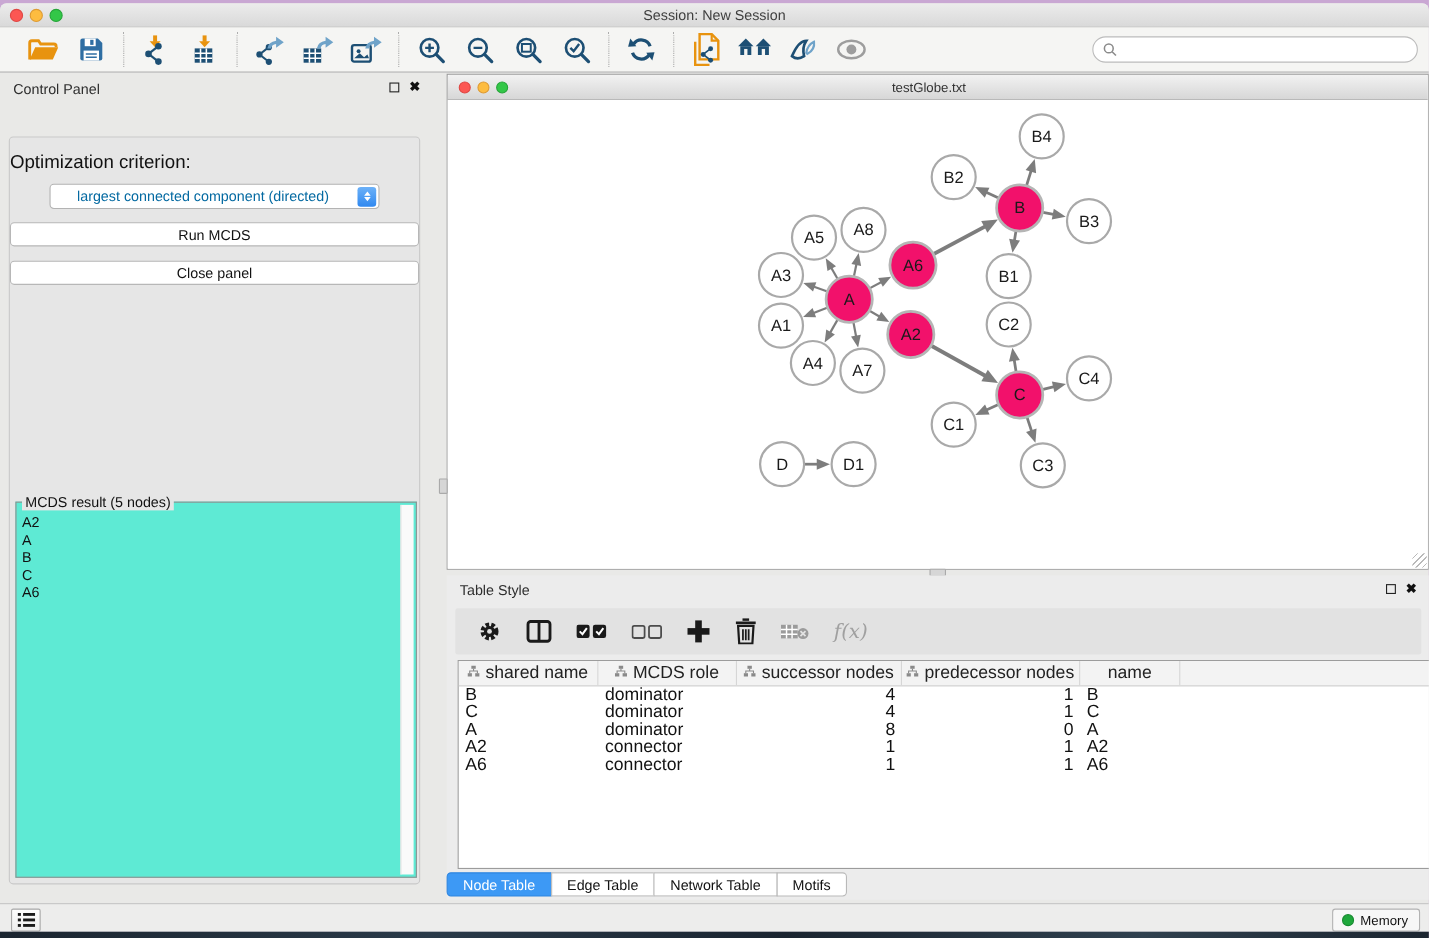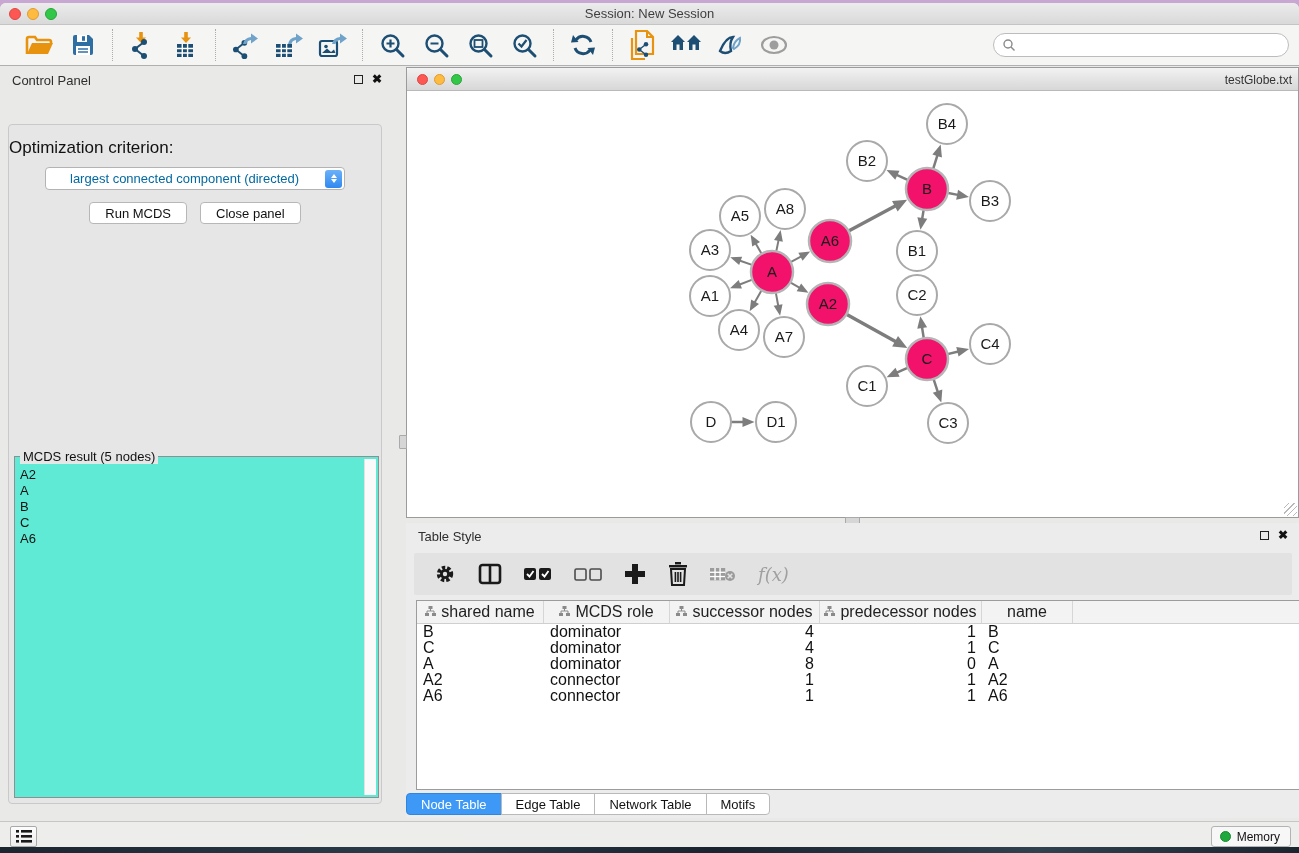--- a/index.html
+++ b/index.html
@@ -50,41 +50,41 @@
              background:#e6e6e6; border:1px solid #c9c9c9; border-radius:4px; }
   .crit-label { margin-top:13px; font-size:17px; color:#111; }
   .dropdown { position:relative; margin:9px 36px 0 36px; height:23px; background:#fff;
               border:1px solid #b3b3b3; border-radius:4px; font-size:13px; color:#0369a1;
               display:flex; align-items:center; padding-left:24px; }
   .dd-stepper { position:absolute; right:2px; top:1.5px; width:17px; height:18px; border-radius:3px;
                 background:linear-gradient(#6cb1f8,#2f88f0); display:flex; flex-direction:column;
                 align-items:center; justify-content:center; gap:1px; }
   .dd-up { width:0; height:0; border-left:3.5px solid transparent; border-right:3.5px solid transparent; border-bottom:4px solid #fff; }
   .dd-down { width:0; height:0; border-left:3.5px solid transparent; border-right:3.5px solid transparent; border-top:4px solid #fff; }
-  .btn-row { margin-top:12px; display:flex; justify-content:center; gap:13px; }
+  .btn-row { margin-top:12px; display:flex; justify-content:center; gap:13px;flex-direction:column; }
   .push-btn { height:22px; padding:0 15px; background:#fff; border:1px solid #b7b7b7; border-radius:4px;
               font-size:13px; color:#111; }
 
   .result-box { position:absolute; left:5px; top:331px; width:365px; height:342px;
                 border:1px solid #8f8f8f; background:#5eead4; }
   .result-legend { position:absolute; top:-8px; left:5px; background:#e6e6e6; padding:0 3px;
                    font-size:13px; color:#111; }
   .result-list { position:absolute; top:10px; left:5px; right:16px; bottom:4px; overflow:hidden;
                  font-size:13px; color:#111; line-height:16px; }
   .result-scroll { position:absolute; top:2px; right:2px; bottom:2px; width:12px;
                    background:#fafafa; border-left:1px solid #e2e2e2; }
 
   
   #network-window { position:absolute; left:406px; top:64px; width:893px; height:451px;
                     border:1px solid #9b9b9b; background:#fff; }
   .nw-titlebar { position:absolute; top:0; left:0; right:0; height:23px;
                  background:linear-gradient(#f2f2f2,#d7d7d7); border-bottom:1px solid #b9b9b9;
                  border-radius:3px 3px 0 0; }
   .nw-titlebar .tl-dot { width:11px; height:11px; top:6px; }
-  .nw-title { position:absolute; top:5px; left:0; right:6px; text-align:right; font-size:12px; color:#333; }
+  .nw-title { position:absolute; top:5px; left:0; right:16px; text-align:center; font-size:12px; color:#333; }
   .nw-canvas { position:absolute; top:23px; left:0; right:0; bottom:0; background:#fff; overflow:hidden; }
   .resize-grip { position:absolute; right:1px; bottom:1px; width:13px; height:13px;
     background:repeating-linear-gradient(135deg, transparent 0 3px, #b9b9b9 3px 4px); }
 
   .splitter-grip-v { position:absolute; left:399px; top:432px; width:8px; height:14px;
                      background:#d6d6d6; border:1px solid #aaa; border-radius:1px; }
   .splitter-grip-h { position:absolute; left:845px; top:514px; width:15px; height:7px;
                      background:#d6d6d6; border:1px solid #aaa; border-radius:1px; }
 
   

